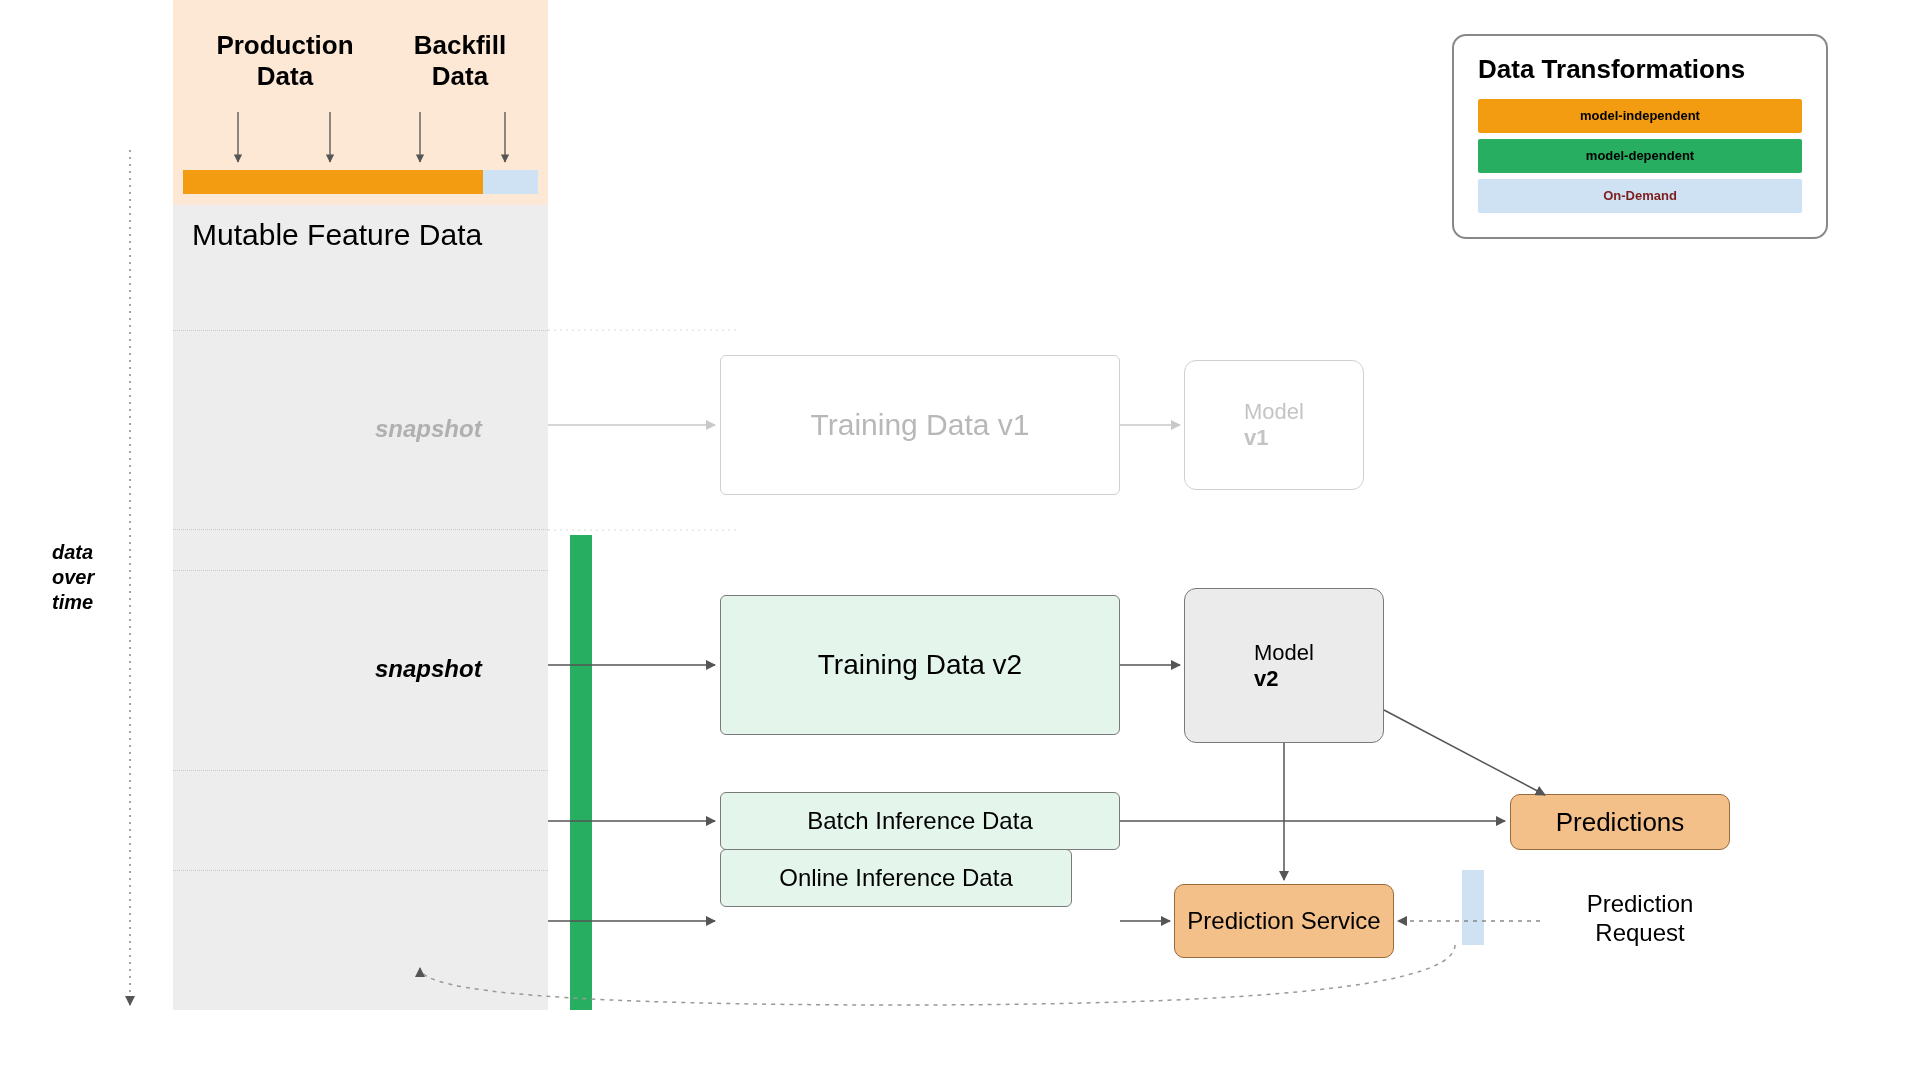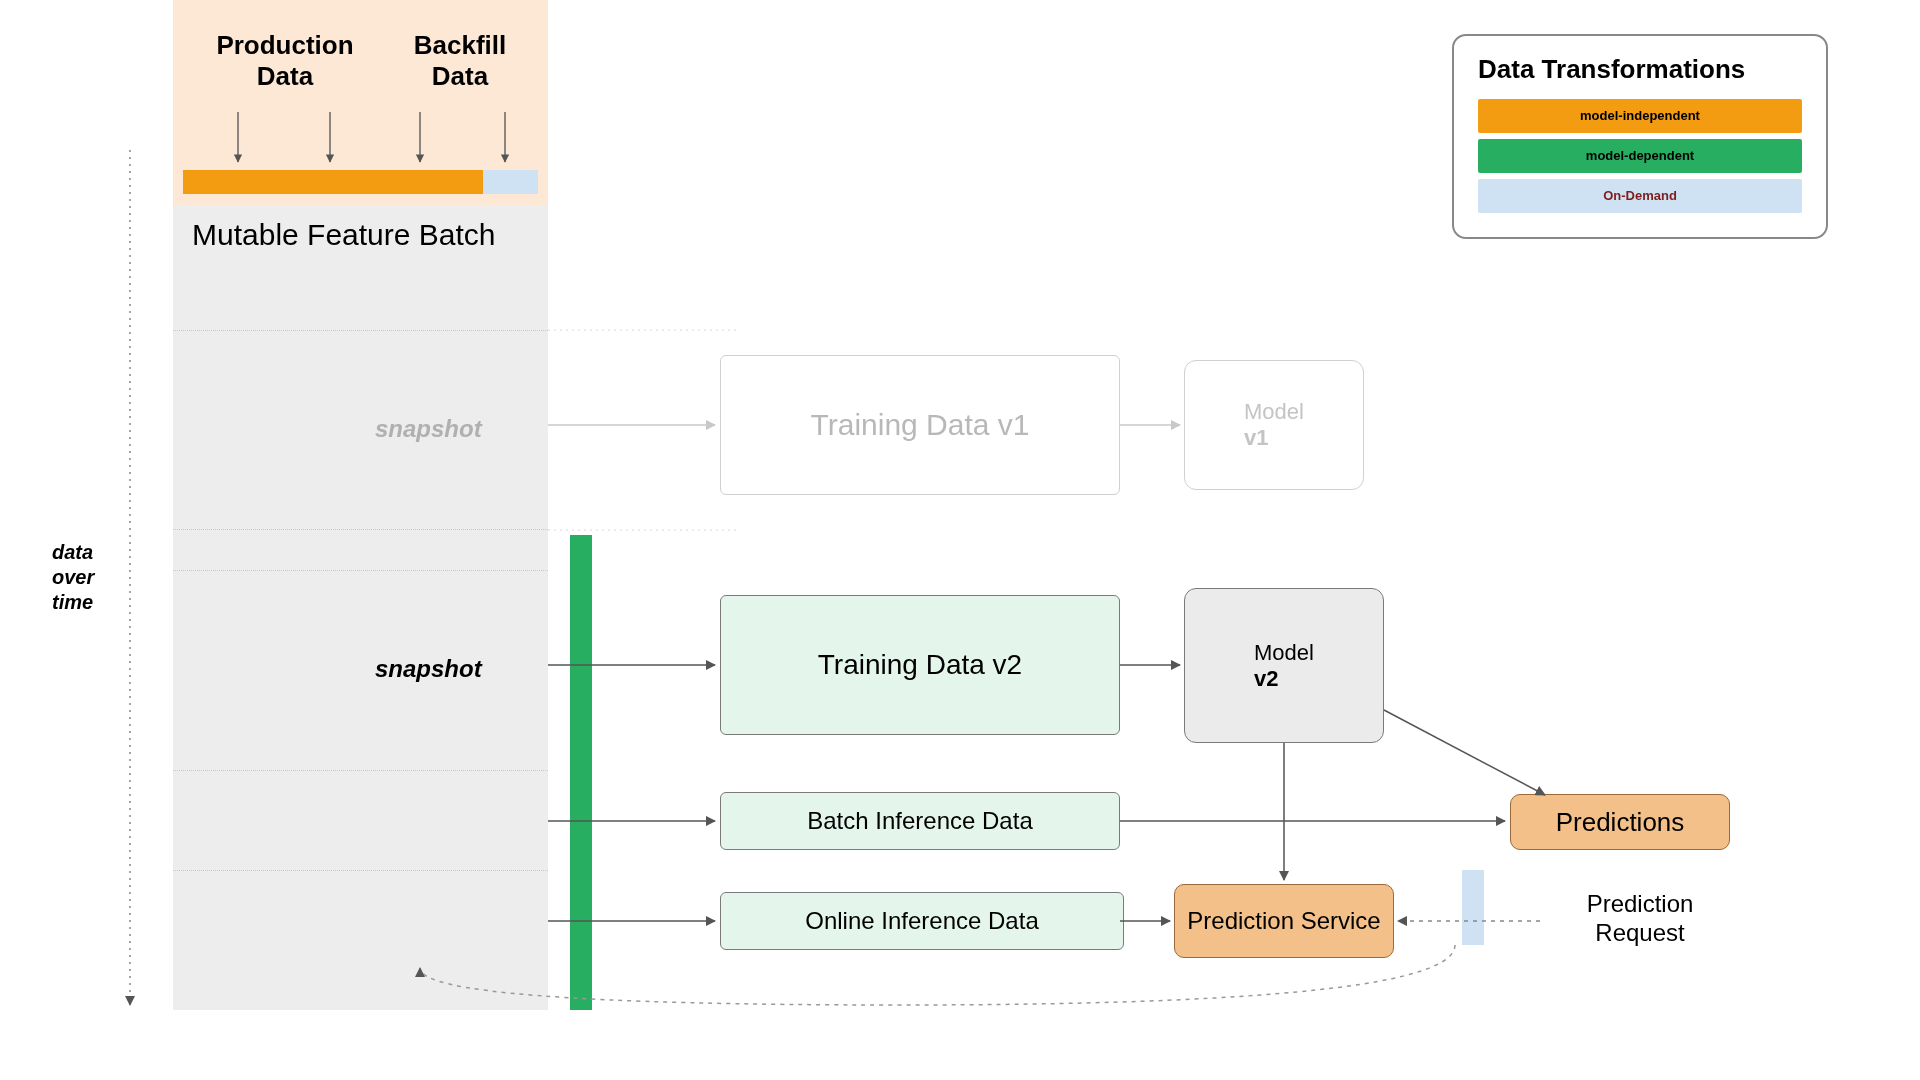--- a/index.html
+++ b/index.html
@@ -42,21 +42,21 @@
 <div class="abs gray-col" style="left:173px;top:0;width:375px;height:1010px"></div>
 
 <div class="abs peach" style="left:173px;top:0;width:375px;height:205px"></div>
 
 <div class="abs hdr" style="left:200px;top:30px;width:170px"><span>Production Data</span></div>
 <div class="abs hdr" style="left:390px;top:30px;width:140px"><span>Backfill Data</span></div>
 
 <div class="abs" style="left:183px;top:170px;width:300px;height:24px;background:#F39C12"></div>
 <div class="abs" style="left:483px;top:170px;width:55px;height:24px;background:#CFE2F3"></div>
 
-<div class="abs mfd" style="left:192px;top:218px">Mutable Feature Batch</div>
+<div class="abs mfd" style="left:192px;top:218px">Mutable Feature Data</div>
 
 <div class="abs row-border" style="left:173px;top:330px;width:375px;height:200px"></div>
 <div class="abs row-border" style="left:173px;top:570px;width:375px;height:200px;border-bottom:none"></div>
 <div class="abs row-border" style="left:173px;top:770px;width:375px;height:100px;border-bottom:none"></div>
 <div class="abs row-border" style="left:173px;top:870px;width:375px;height:100px;border-bottom:none"></div>
 
 <div class="abs snap faded" style="left:375px;top:415px">snapshot</div>
 <div class="abs snap" style="left:375px;top:655px">snapshot</div>
 
 <div class="abs" style="left:570px;top:535px;width:22px;height:475px;background:#27AE60"></div>
@@ -74,21 +74,21 @@
     </div>
 
 <div class="abs box model" style="left:1184px;top:588px;width:200px;height:155px;border-radius:12px">
   <div style="font-size:22px"><span>Model</span><br><b>v2</b></div>
 </div>
 
 <div class="abs box mint" style="left:720px;top:792px;width:400px;height:58px;font-size:24px">
       <span>Batch Inference Data</span>
     </div>
 
-<div class="abs box mint" style="left:720px;top:892px;width:404px;height:58px;font-size:24px">
+<div class="abs box mint" style="left:720px;top:849px;width:352px;height:58px;font-size:24px">
       <span>Online Inference Data</span>
     </div>
 
 <div class="abs orange-box" style="left:1174px;top:884px;width:220px;height:74px;font-size:24px;line-height:1.2">
       <span>Prediction Service</span>
     </div>
 
 <div class="abs orange-box" style="left:1510px;top:794px;width:220px;height:56px;font-size:26px">
       <span>Predictions</span>
     </div>

